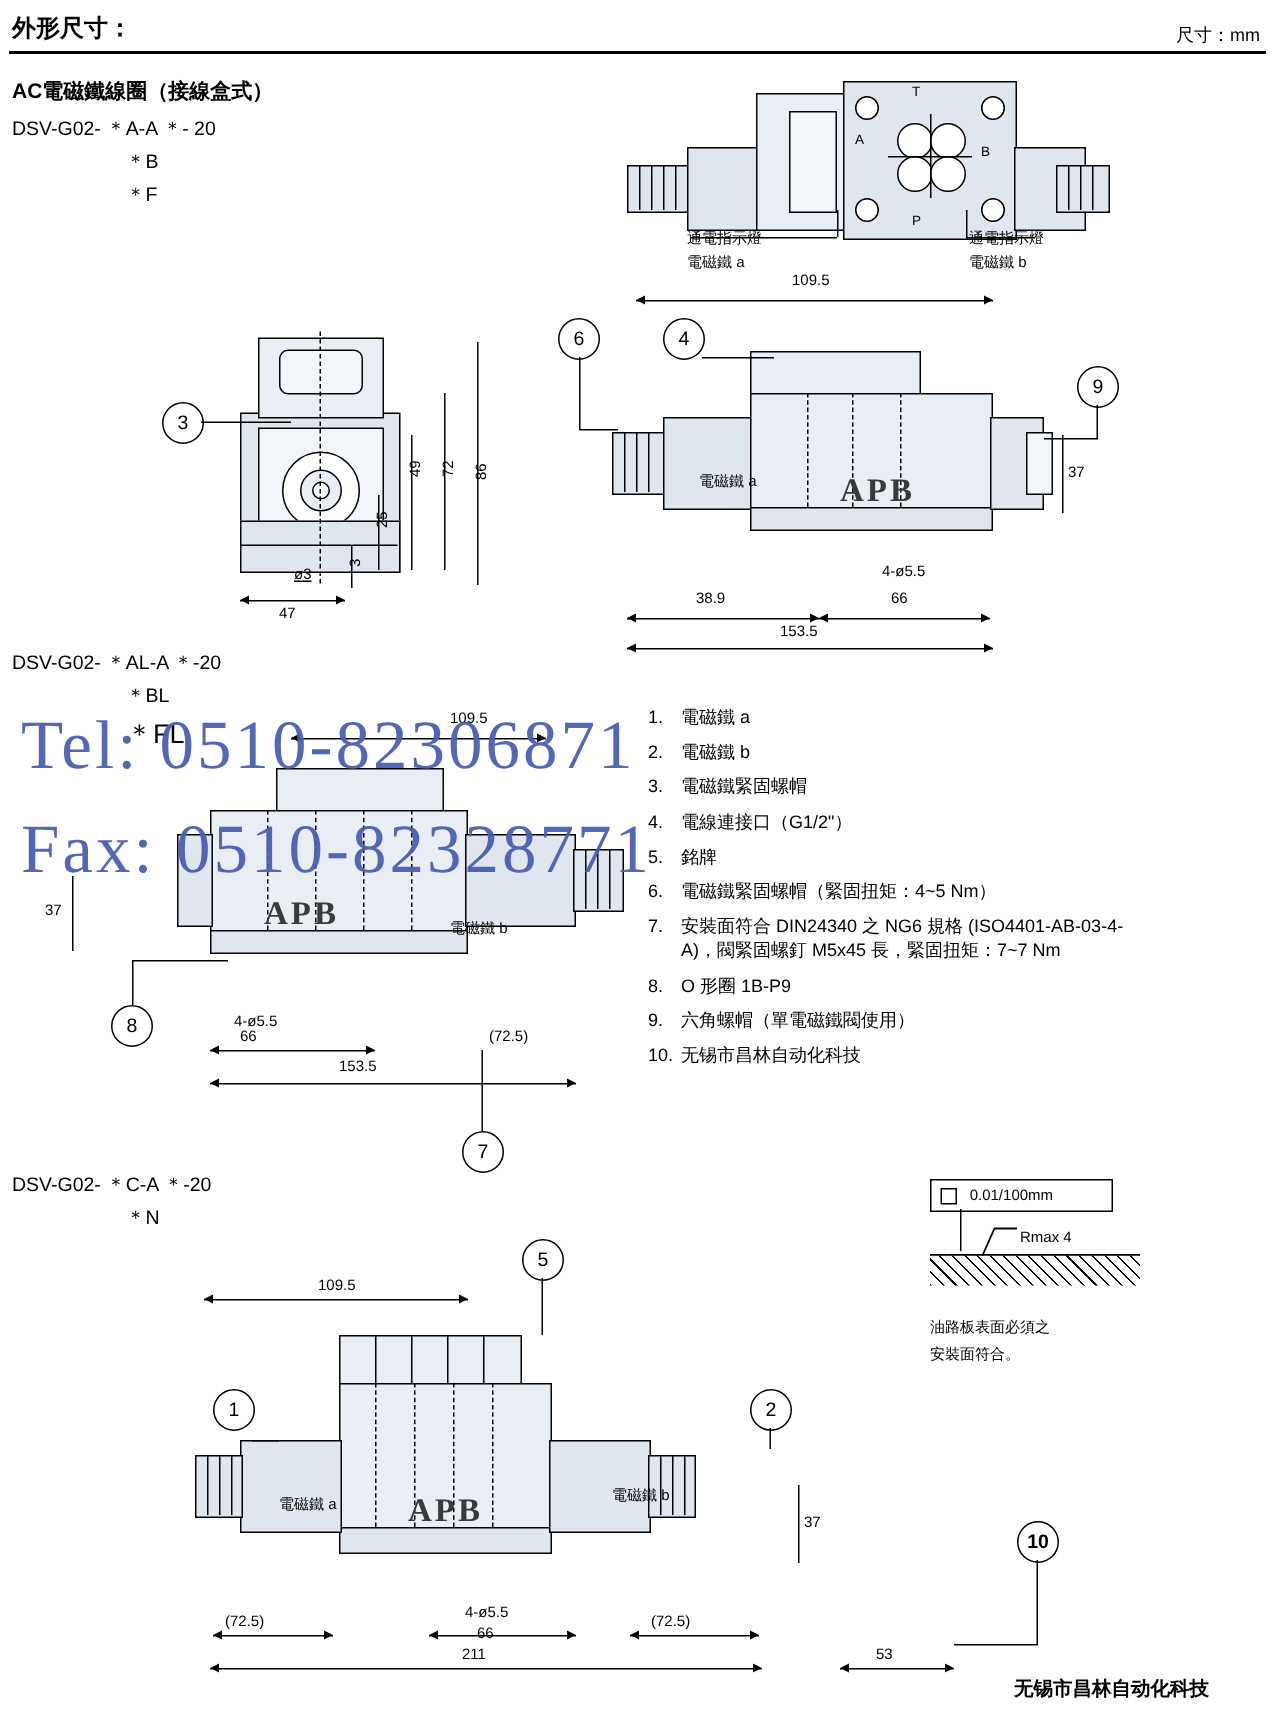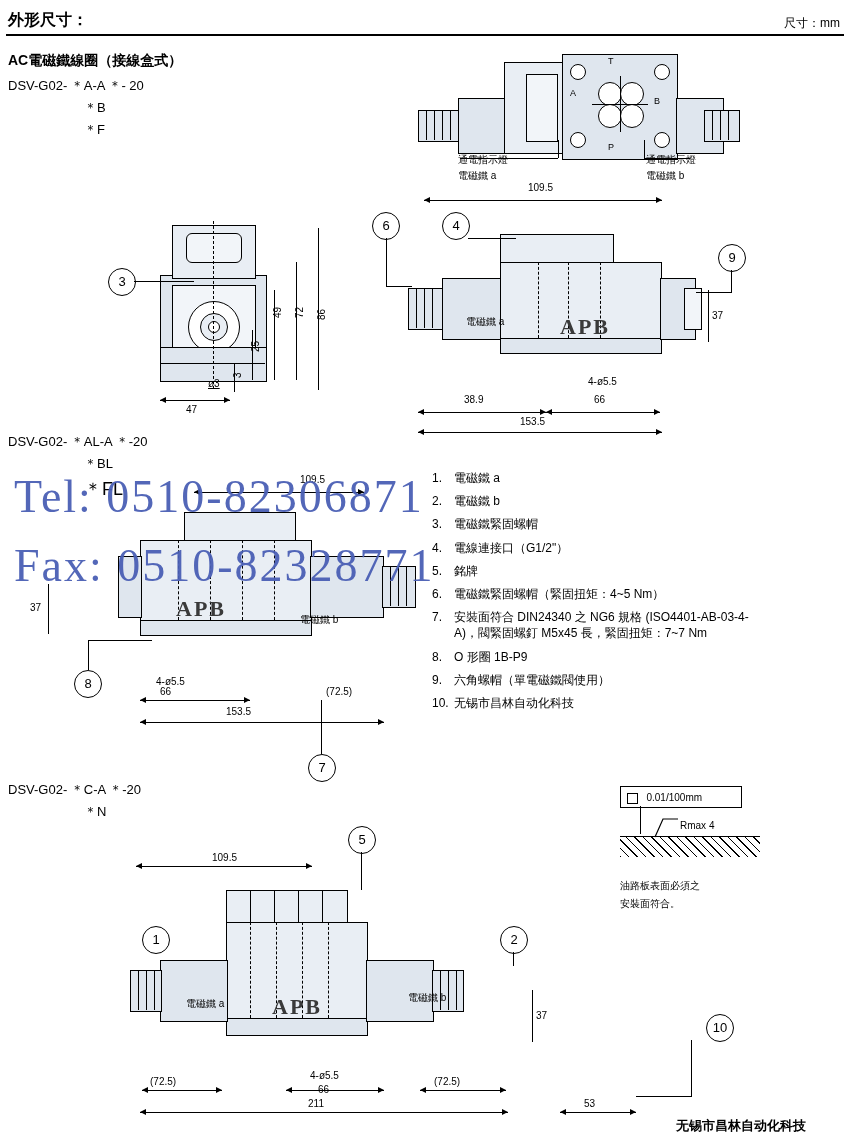--- a/index.html
+++ b/index.html
@@ -145,21 +145,21 @@
 <div class="abs ln ln-v" style="left:318px;top:228px;height:162px;"></div>
 <div class="abs txt small vert" style="left:316px;top:320px;">86</div>
 <div class="abs ln ln-v" style="left:296px;top:262px;height:118px;"></div>
 <div class="abs txt small vert" style="left:294px;top:318px;">72</div>
 <div class="abs ln ln-v" style="left:274px;top:290px;height:90px;"></div>
 <div class="abs txt small vert" style="left:272px;top:318px;">49</div>
 <div class="abs ln ln-v" style="left:252px;top:330px;height:50px;"></div>
 <div class="abs txt small vert" style="left:250px;top:352px;">25</div>
 <div class="abs ln ln-v" style="left:234px;top:364px;height:28px;"></div>
 <div class="abs txt small vert" style="left:232px;top:378px;">3</div>
-<div class="abs txt small" style="left:208px;top:378px;text-decoration:underline;">ø3</div>
+<div class="abs txt small" style="left:196px;top:378px;text-decoration:underline;">ø3</div>
 <div class="abs dimline" style="left:160px;top:400px;width:70px;"></div>
 <div class="abs arrowL" style="left:160px;top:397px;"></div>
 <div class="abs arrowR" style="left:224px;top:397px;"></div>
 <div class="abs txt small" style="left:186px;top:404px;">47</div>
 
 <div class="abs" style="left:408px;top:230px;width:300px;height:150px;">
 
   <div class="abs body-fill2" style="left:92px;top:4px;width:112px;height:28px;"></div>
 
   <div class="abs body-fill" style="left:0px;top:58px;width:34px;height:40px;"></div>
@@ -370,21 +370,21 @@
 
   <div class="abs apb" style="left:142px;top:114px;">APB</div>
 </div>
 <div class="abs txt small" style="left:186px;top:998px;">電磁鐵 a</div>
 <div class="abs txt small" style="left:408px;top:992px;">電磁鐵 b</div>
 
 <div class="abs circle-num" style="left:142px;top:926px;">1</div>
 <div class="abs ln ln-h" style="left:168px;top:960px;width:18px;"></div>
 <div class="abs circle-num" style="left:500px;top:926px;">2</div>
 <div class="abs ln" style="left:513px;top:952px;width:1px;height:14px;"></div>
-<div class="abs circle-num" style="left:706px;top:1014px;">10</div>
+<div class="abs circle-num" style="left:678px;top:1014px;font-weight:bold;">10</div>
 <div class="abs ln" style="left:691px;top:1040px;width:1px;height:56px;"></div>
 <div class="abs ln ln-h" style="left:636px;top:1096px;width:56px;"></div>
 <div class="abs circle-num" style="left:348px;top:826px;">5</div>
 <div class="abs ln" style="left:361px;top:852px;width:1px;height:38px;"></div>
 
 <div class="abs dimline" style="left:136px;top:866px;width:176px;"></div>
 <div class="abs arrowL" style="left:136px;top:863px;"></div>
 <div class="abs arrowR" style="left:306px;top:863px;"></div>
 <div class="abs txt small" style="left:212px;top:852px;">109.5</div>
 

